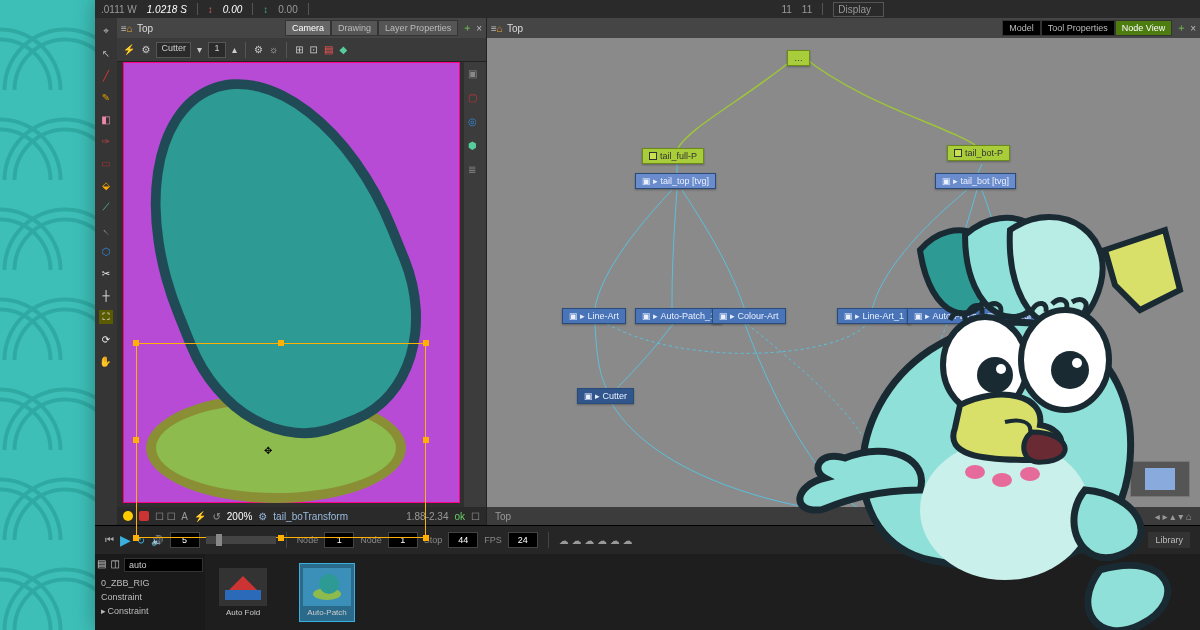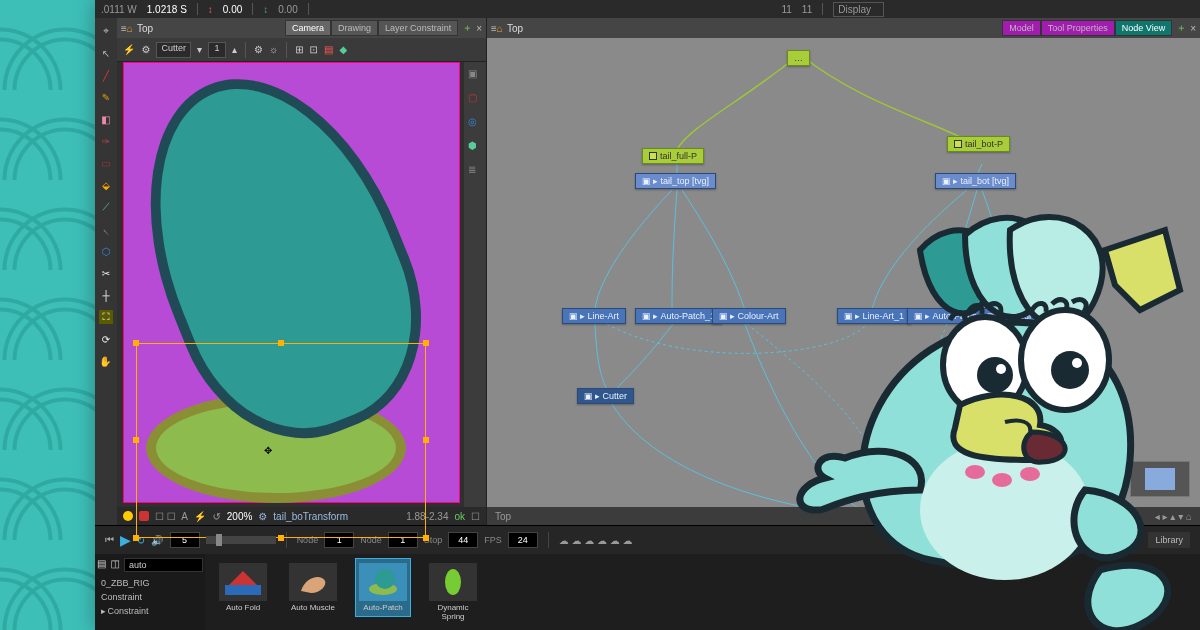--- a/index.html
+++ b/index.html
@@ -35,21 +35,21 @@
   .topbar {
     height: 18px;
     background: #2a2a2a;
     display: flex;
     align-items: center;
     gap: 10px;
     padding: 0 6px;
     color: #999;
   }
   .topbar .divv { width:1px; height:12px; background:#555; }
-  .topbar span.val { color:#fff; }
+  .topbar span.val { color:#fff;font-style:italic; }
   .rowmain {
     flex: 1; display: flex; min-height: 0;
   }
   .toolcol {
     width: 22px;
     background: #353535;
     display: flex; flex-direction: column;
     gap: 8px; padding-top: 6px; align-items: center;
   }
   .toolcol .tool { width:14px; height:14px; display:flex; align-items:center; justify-content:center; color:#bbb; cursor:pointer;}
@@ -125,22 +125,22 @@
   }
   .statusLine .dot { width:10px; height:10px; border-radius:50%; }
   .statusLine .zoom { color:#fff; }
 
   .rightpanel {
     flex:1; background:#3c3c3c; display:flex; flex-direction:column;
   }
   .rpTabsR {
     justify-content:flex-end;
   }
-  .rpTabsR .ptab { background:#a21caf;}
-  .rpTabsR .ptab.active { background:#0f766e;text-align:right;}
+  .rpTabsR .ptab { background:#000000;}
+  .rpTabsR .ptab.active { background:#4d7c0f;text-align:right;}
   .nodeview {
     flex:1; background:#8a8a8a; position:relative; overflow:hidden;
   }
   .node {
     position:absolute;
     font-size:9px;
     display:flex; align-items:center; gap:3px;
     padding:2px 6px; border:1px solid #2a4a7a; box-shadow:0 1px 2px rgba(0,0,0,0.3);
     color:#e8f0ff;
     white-space:nowrap;
@@ -177,36 +177,36 @@
   .timeline .cloud { color:#999; }
   .library {
     flex:1; display:flex;
   }
   .libSide {
     width:110px; background:#1a1a1a; padding:4px 2px;
   }
   .libSide .item { color:#bbb; padding:2px 4px; font-size:9px; display:flex; align-items:center; gap:2px;}
   .libSide .search { width:100%; background:#000; color:#ccc; border:1px solid #333; font-size:9px; padding:1px 4px; margin-bottom:2px;}
   .libItems {
-    flex:1; display:flex; gap:14px; padding:4px 10px; align-items:flex-start;
+    flex:1; display:flex; gap:28px; padding:4px 10px; align-items:center;
   }
   .libItem { width:56px; display:flex; flex-direction:column; align-items:center; gap:2px; padding:4px 2px; border:1px solid transparent; cursor:pointer;}
   .libItem.sel { background:#2a6a8a; border:1px solid #3ab0e0;}
   .libItem .thumb { width:48px; height:38px; background:#333; display:flex; align-items:center; justify-content:center;}
   .libItem .cap { font-size:8px; color:#ccc; text-align:center;}
 
   
   .bird {
     position:absolute;
     right:0; bottom:-20px;
     width:430px; height:440px;
     pointer-events:none;
   }
   .n1{top:110px;left:155px}.n2{top:135px;left:148px}
-  .n3{top:98px;left:460px}.n4{top:135px;left:448px}
+  .n3{top:107px;left:460px}.n4{top:135px;left:448px}
   .n5{top:270px;left:75px}.n6{top:270px;left:148px}.n7{top:270px;left:225px}
   .n8{top:270px;left:350px}.n9{top:270px;left:420px}.n10{top:270px;left:493px}
   .n11{top:350px;left:90px}
   .ntop{top:12px;left:300px}
   .handle.tl{left:12px;top:280px}.handle.tm{left:157px;top:280px}.handle.tr{left:302px;top:280px}
   .handle.ml{left:12px;top:377px}.handle.mr{left:302px;top:377px}
   .handle.bl{left:12px;top:475px}.handle.bm{left:157px;top:475px}.handle.br{left:302px;top:475px}
 </style>
 </head>
 <body>
@@ -255,21 +255,21 @@
     </div>
 
     <div class="leftpanel">
       <div class="panelTabs">
         <span>≡</span>
         <span class="home">⌂</span>
         <span class="crumb">Top</span>
         <span class="fill"></span>
         <span class="ptab active">Camera</span>
         <span class="ptab">Drawing</span>
-        <span class="ptab">Layer Constraint</span>
+        <span class="ptab">Layer Properties</span>
         <span style="color:#7c5;margin:0 4px">＋</span>
         <span>×</span>
       </div>
       <div class="toolrow">
         <span>⚡</span>
         <span>⚙</span>
         <span class="dd">Cutter</span>
         <span>▾</span>
         <span class="dd" style="width:18px;text-align:center">1</span>
         <span>▴</span>
@@ -438,45 +438,29 @@
       <div class="libItems">
         <div class="libItem">
           <div class="thumb">
               <svg width="40" height="30">
                 <rect x="2" y="18" width="36" height="10" fill="#2a6ab8"></rect>
                 <polygon points="6,18 34,18 20,4" fill="#c33"></polygon>
               </svg>
             </div>
           <div class="cap">Auto Fold</div>
         </div>
-        <div class="libItem">
-          <div class="thumb">
-              <svg width="40" height="30">
-                <path d="M8 24 C12 10 28 6 32 14 C34 18 28 26 18 26 Z" fill="#d9a477"></path>
-              </svg>
-            </div>
-          <div class="cap">Auto Muscle</div>
-        </div>
         <div class="libItem sel">
           <div class="thumb" style="background:#3a90b8">
               <svg width="40" height="30">
                 <ellipse cx="20" cy="22" rx="14" ry="6" fill="#8dbb4e"></ellipse>
                 <ellipse cx="22" cy="12" rx="10" ry="10" fill="#2d9a94"></ellipse>
               </svg>
             </div>
           <div class="cap">Auto-Patch</div>
         </div>
-        <div class="libItem">
-          <div class="thumb">
-              <svg width="40" height="30">
-                <ellipse cx="20" cy="15" rx="8" ry="13" fill="#7c3"></ellipse>
-              </svg>
-            </div>
-          <div class="cap">Dynamic Spring</div>
-        </div>
       </div>
     </div>
   </div>
 
 </div>
 
 <svg class="bird" viewBox="0 0 430 440">
 
   <polygon points="335,40 395,20 410,80 370,100 345,75" fill="#d9e06a" stroke="#1a2a33" stroke-width="6"></polygon>
 

